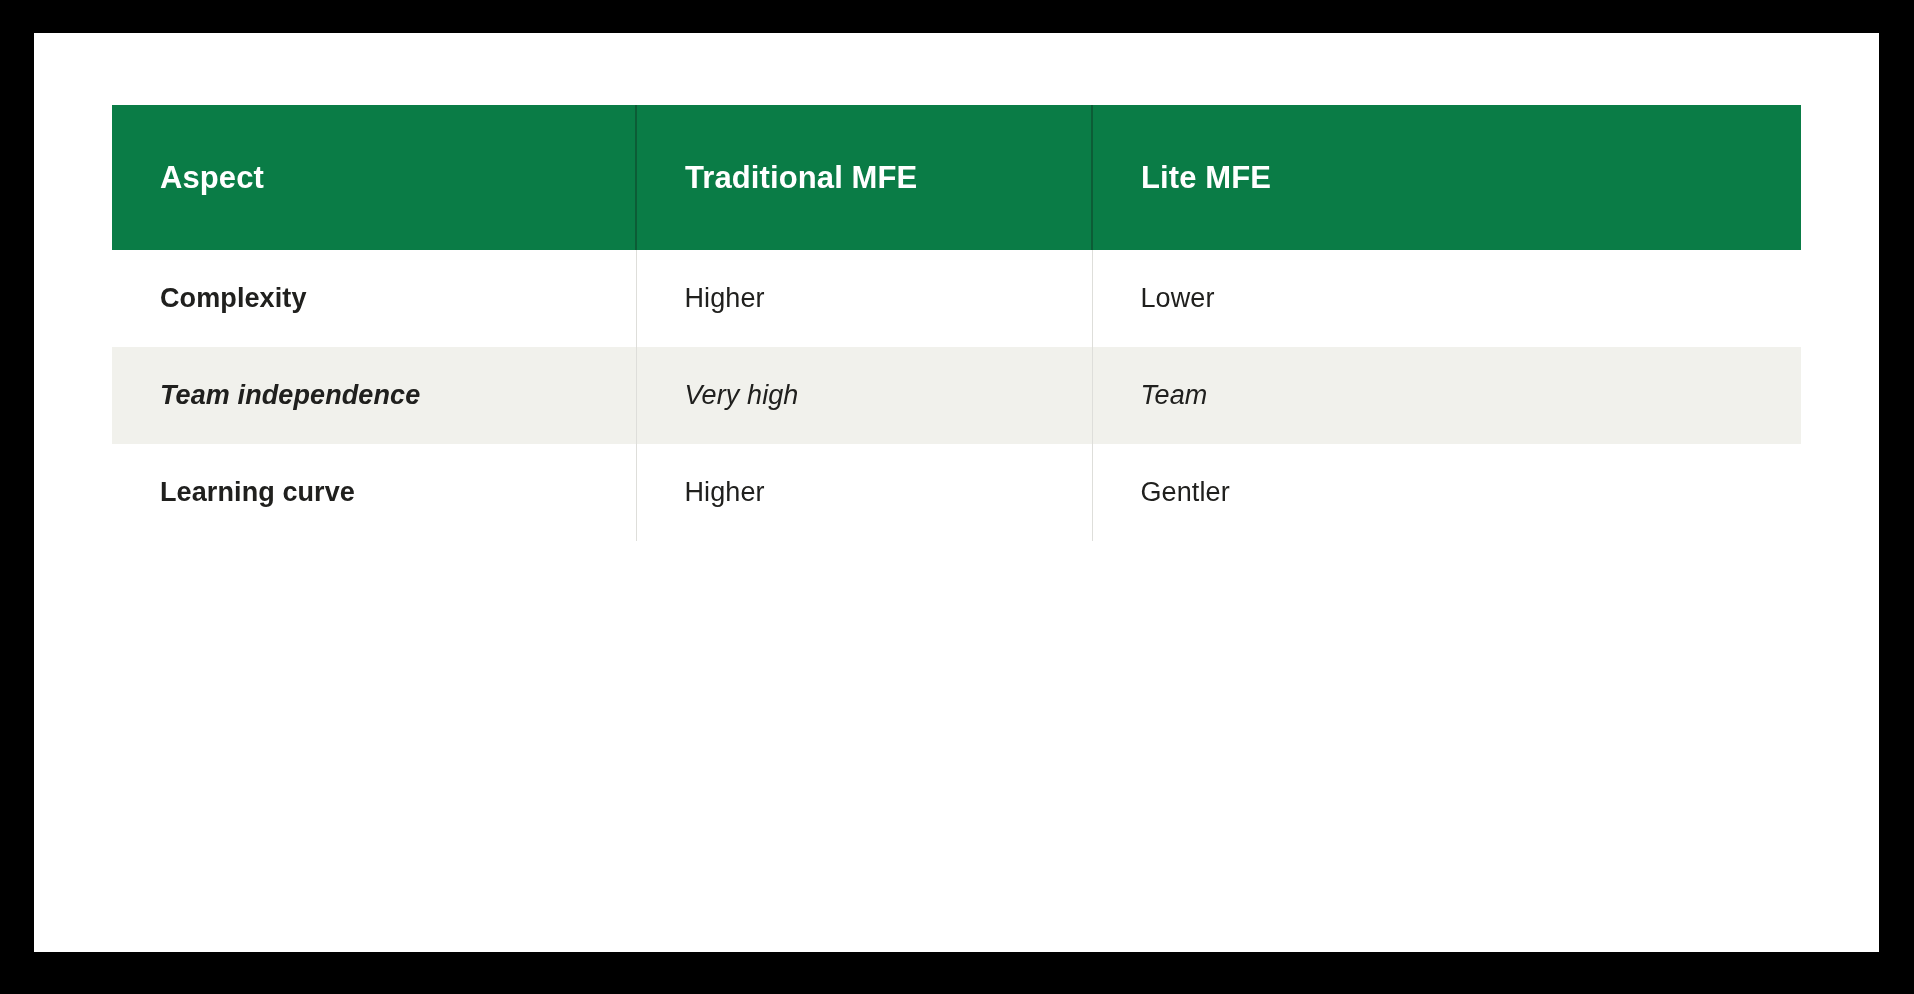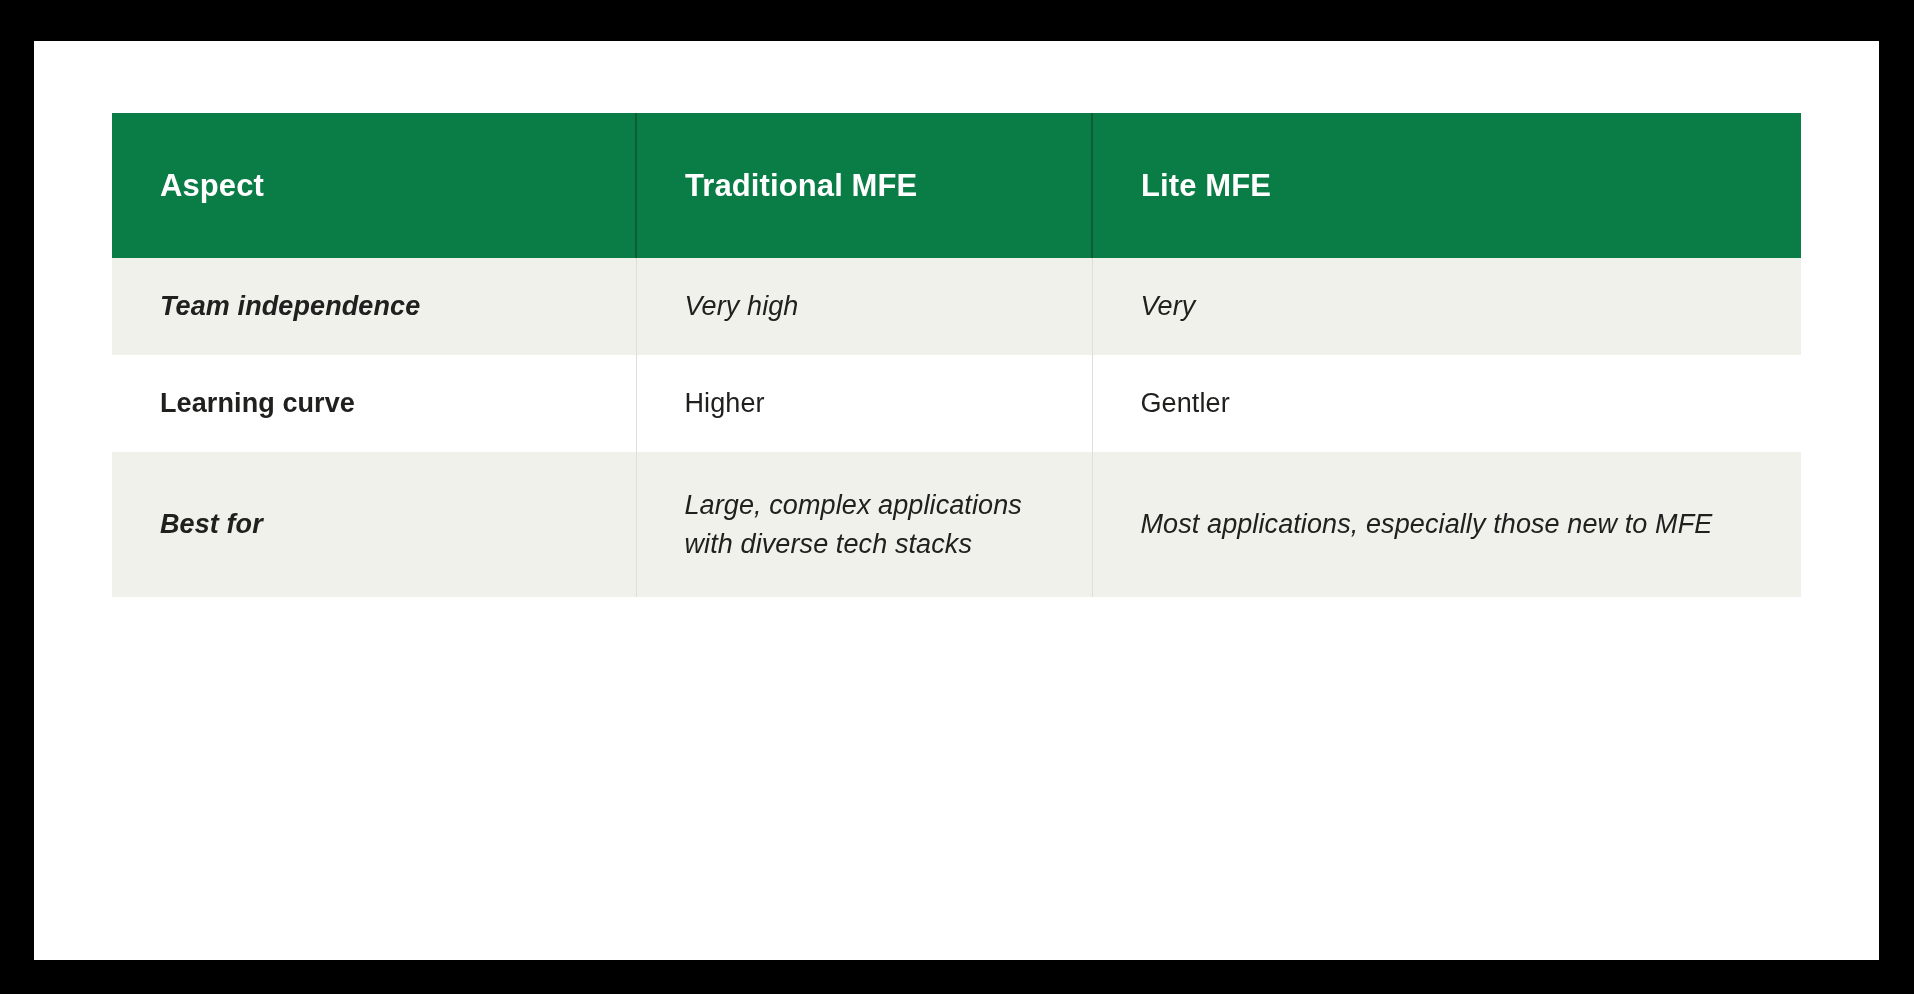--- a/index.html
+++ b/index.html
@@ -11,21 +11,21 @@
     width: 1914px;
     height: 994px;
     background: #000000;
     font-family: "Liberation Sans", "DejaVu Sans", sans-serif;
     overflow: hidden;
   }
 
   .page-frame {
     position: absolute;
     left: 34px;
-    top: 41px;
+    top: 33px;
     width: 1845px;
     height: 919px;
     background: #ffffff;
   }
 
   .comparison-table {
     position: absolute;
     left: 78px;
     top: 72px;
     width: 1689px;
@@ -109,37 +109,37 @@
     <thead>
       <tr>
         <th>Aspect</th>
         <th>Traditional MFE</th>
         <th>Lite MFE</th>
       </tr>
     </thead>
 
     <tbody>
 
+      <tr>
+        <td class="cell-aspect">Complexity</td>
+        <td class="cell-value">Higher</td>
+        <td class="cell-value">Lower</td>
+      </tr>
 
       <tr class="striped">
         <td class="cell-aspect">Team independence</td>
         <td class="cell-value">Very high</td>
-        <td class="cell-value">Very</td>
+        <td class="cell-value">Team</td>
       </tr>
 
 
 
       <tr>
         <td class="cell-aspect">Learning curve</td>
         <td class="cell-value">Higher</td>
         <td class="cell-value">Gentler</td>
       </tr>
 
-      <tr class="striped tall">
-        <td class="cell-aspect">Best for</td>
-        <td class="cell-value">Large, complex applications with diverse tech stacks</td>
-        <td class="cell-value">Most applications, especially those new to MFE</td>
-      </tr>
 
     </tbody>
   </table>
 
 </div>
 
 </body></html>

